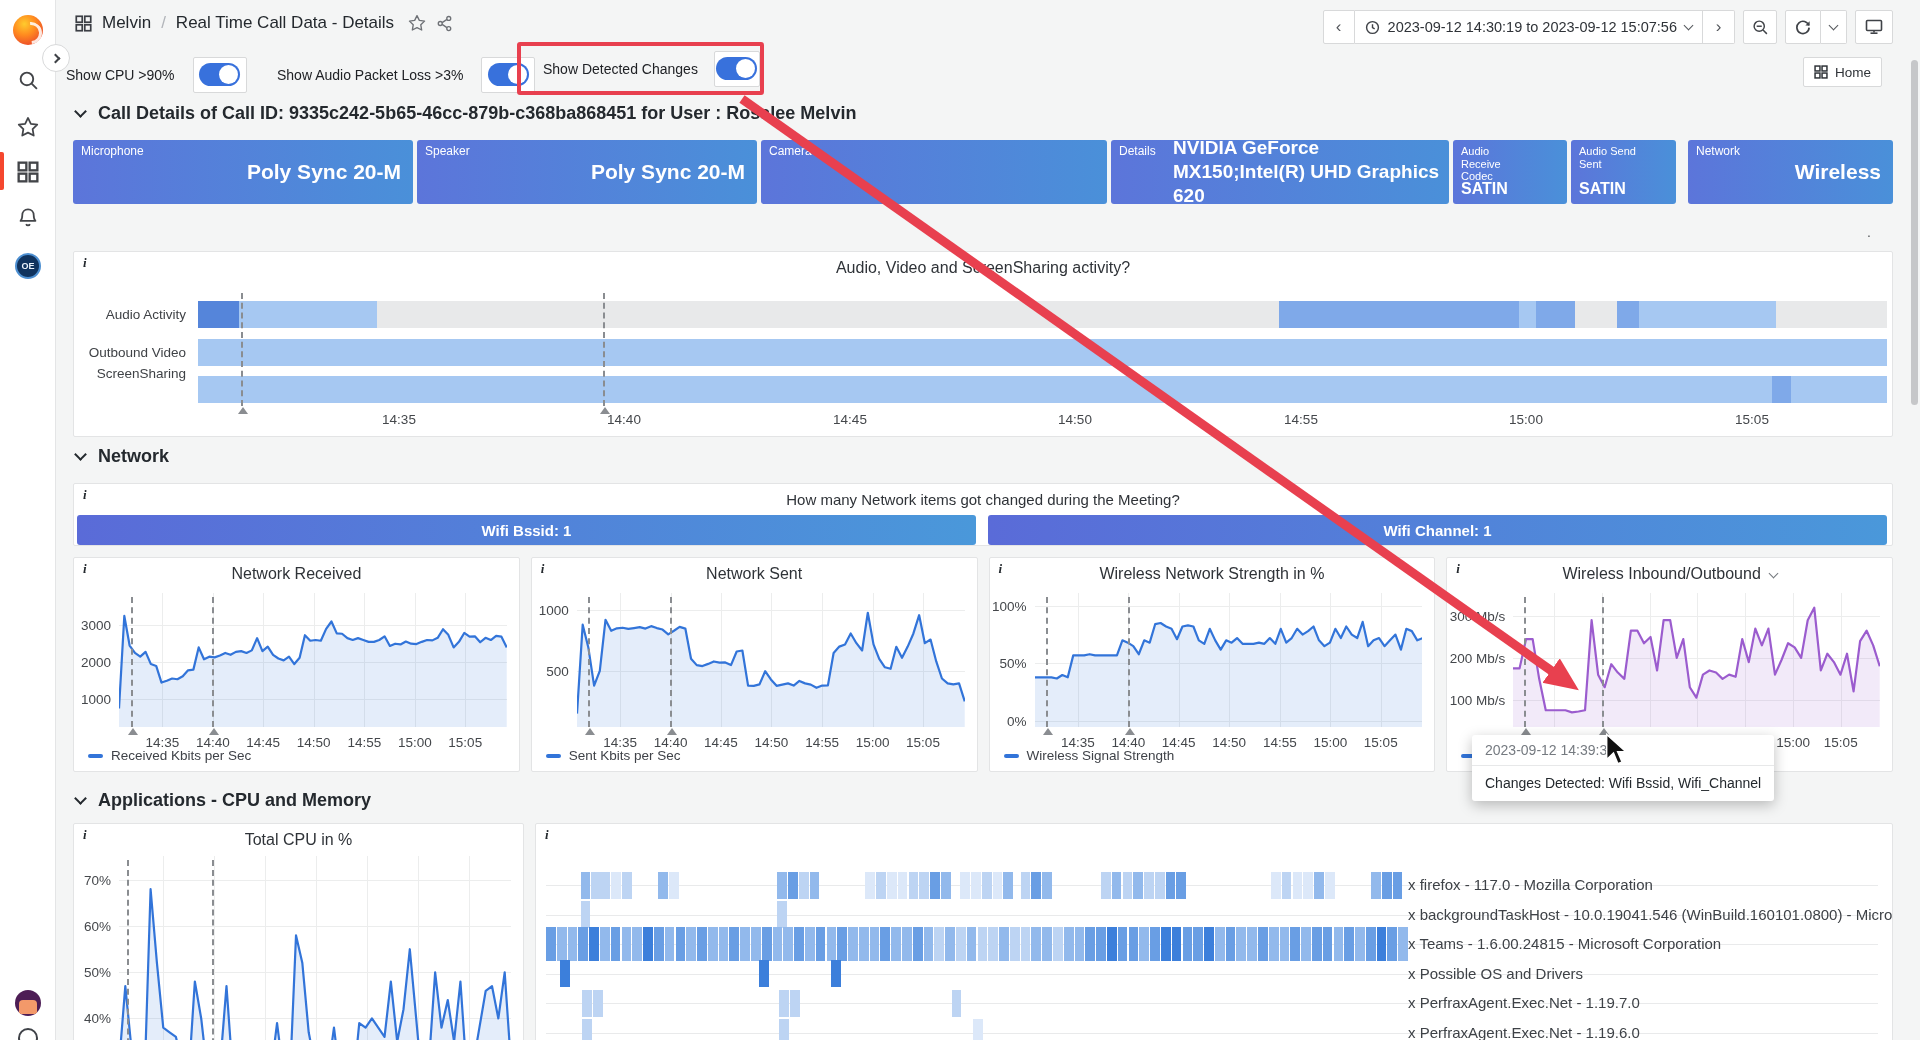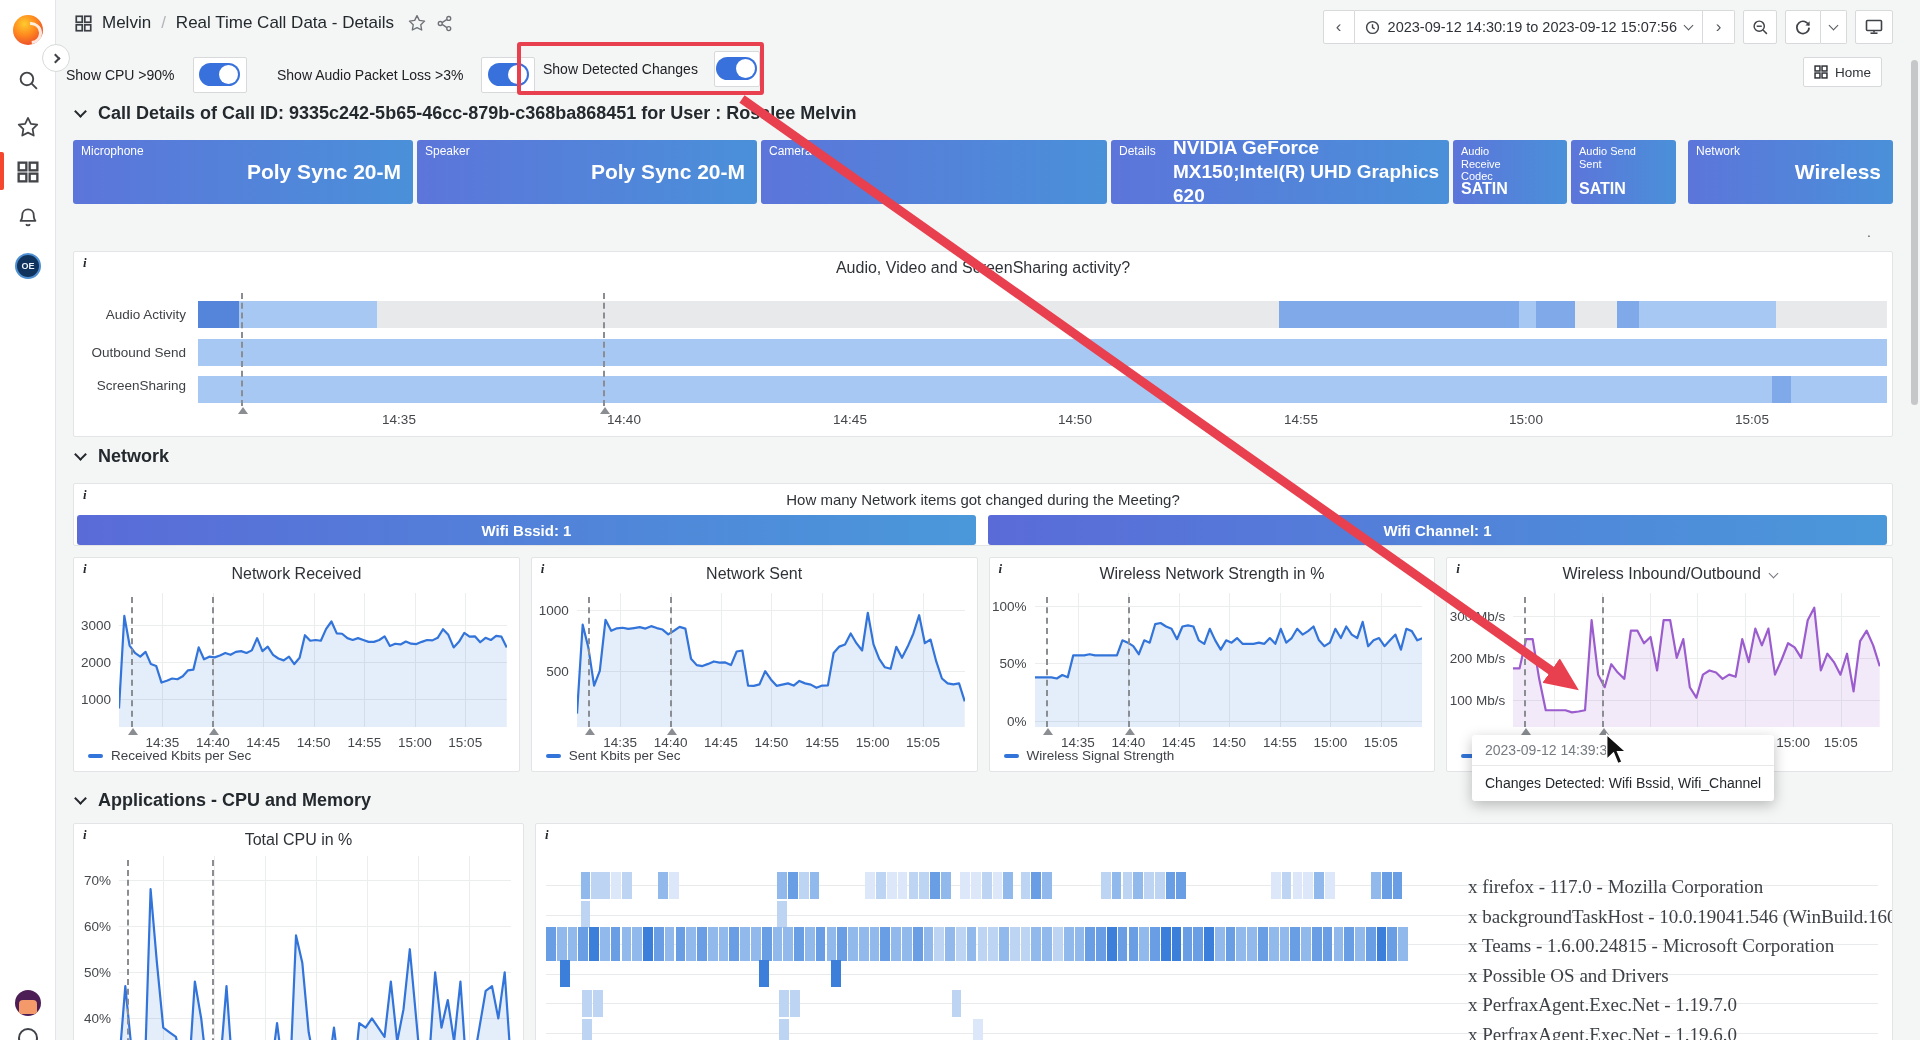--- a/index.html
+++ b/index.html
@@ -93,21 +93,21 @@
   .legend-text { font-size:13.5px; color:#3f4248; }
 
   
   .bottomrow { position:absolute; left:73px; top:823px; width:1820px; height:250px; display:flex; gap:11px; z-index:5; }
   .cpu-panel { width:451px; flex:none; overflow:hidden; }
   .cpu-panel .plot { top:32px; height:228px; }
   .hm-panel { flex:1; overflow:hidden; }
   .hm-body { position:absolute; inset:0; }
   .hm-grid { position:absolute; left:10px; right:14px; height:1px; background:#e9eaeb; }
   .hm-cell { position:absolute; }
-  .hm-label { position:absolute; left:932px; font-size:19px; color:#3e4247; white-space:nowrap; cursor:pointer;font-family:Liberation Serif, serif; }
+  .hm-label { position:absolute; left:872px; font-size:15px; color:#3e4247; white-space:nowrap; cursor:pointer; }
 
   
   .overlay-svg { position:absolute; inset:0; width:1920px; height:1040px; z-index:60; pointer-events:none; }
   .tooltip { position:absolute; left:1472px; top:735px; background:#fff; border-radius:3px; box-shadow:0 4px 14px rgba(0,0,0,.25); z-index:70; white-space:nowrap; }
   .tt-head { padding:7px 13px; font-size:14px; color:#757a80; border-bottom:1px solid #e7e8e9; }
   .tt-body { padding:9px 13px 10px; font-size:14px; color:#24292e; }
   .cursor-svg { position:absolute; left:1605px; top:733px; z-index:80; pointer-events:none; }
   .scroll-thumb { position:absolute; right:2px; top:60px; width:7px; height:345px; background:#c6c7c9; border-radius:4px; z-index:90; }
   .stray-dot { position:absolute; left:1867px; top:224px; font-size:14px; color:#55585c; z-index:6; }
 </style>
@@ -312,25 +312,25 @@
         <div class="tl-seg" style="left:2.40%;width:8.20%;background:#a6c8f2"></div>
         <div class="tl-seg" style="left:10.60%;width:53.40%;background:#e8e9ea"></div>
         <div class="tl-seg" style="left:64.00%;width:14.20%;background:#7fa9e9"></div>
         <div class="tl-seg" style="left:78.20%;width:1.00%;background:#a6c8f2"></div>
         <div class="tl-seg" style="left:79.20%;width:2.30%;background:#7fa9e9"></div>
         <div class="tl-seg" style="left:81.50%;width:2.50%;background:#e8e9ea"></div>
         <div class="tl-seg" style="left:84.00%;width:1.30%;background:#7fa9e9"></div>
         <div class="tl-seg" style="left:85.30%;width:8.10%;background:#a6c8f2"></div>
         <div class="tl-seg" style="left:93.40%;width:6.60%;background:#e8e9ea"></div>
       </div>
-      <div class="tl-label" style="top:93px">Outbound Send</div>
+      <div class="tl-label" style="top:93px">Outbound Video</div>
       <div class="tl-track" style="top:87px;left:124px;width:1689px;height:27px">
         <div class="tl-seg" style="left:0.00%;width:100.00%;background:#a6c8f2"></div>
       </div>
-      <div class="tl-label" style="top:126px">ScreenSharing</div>
+      <div class="tl-label" style="top:114px">ScreenSharing</div>
       <div class="tl-track" style="top:124px;left:124px;width:1689px;height:27px">
         <div class="tl-seg" style="left:0.00%;width:93.20%;background:#a6c8f2"></div>
         <div class="tl-seg" style="left:93.20%;width:1.10%;background:#7fa9e9"></div>
         <div class="tl-seg" style="left:94.30%;width:5.70%;background:#a6c8f2"></div>
       </div>
       <div class="ann tl-ann" style="left:167px"></div>
       <div class="ann tl-ann" style="left:529px"></div>
       <div class="xlab tl-xlab" style="left:325px">14:35</div>
       <div class="xlab tl-xlab" style="left:550px">14:40</div>
       <div class="xlab tl-xlab" style="left:776px">14:45</div>

